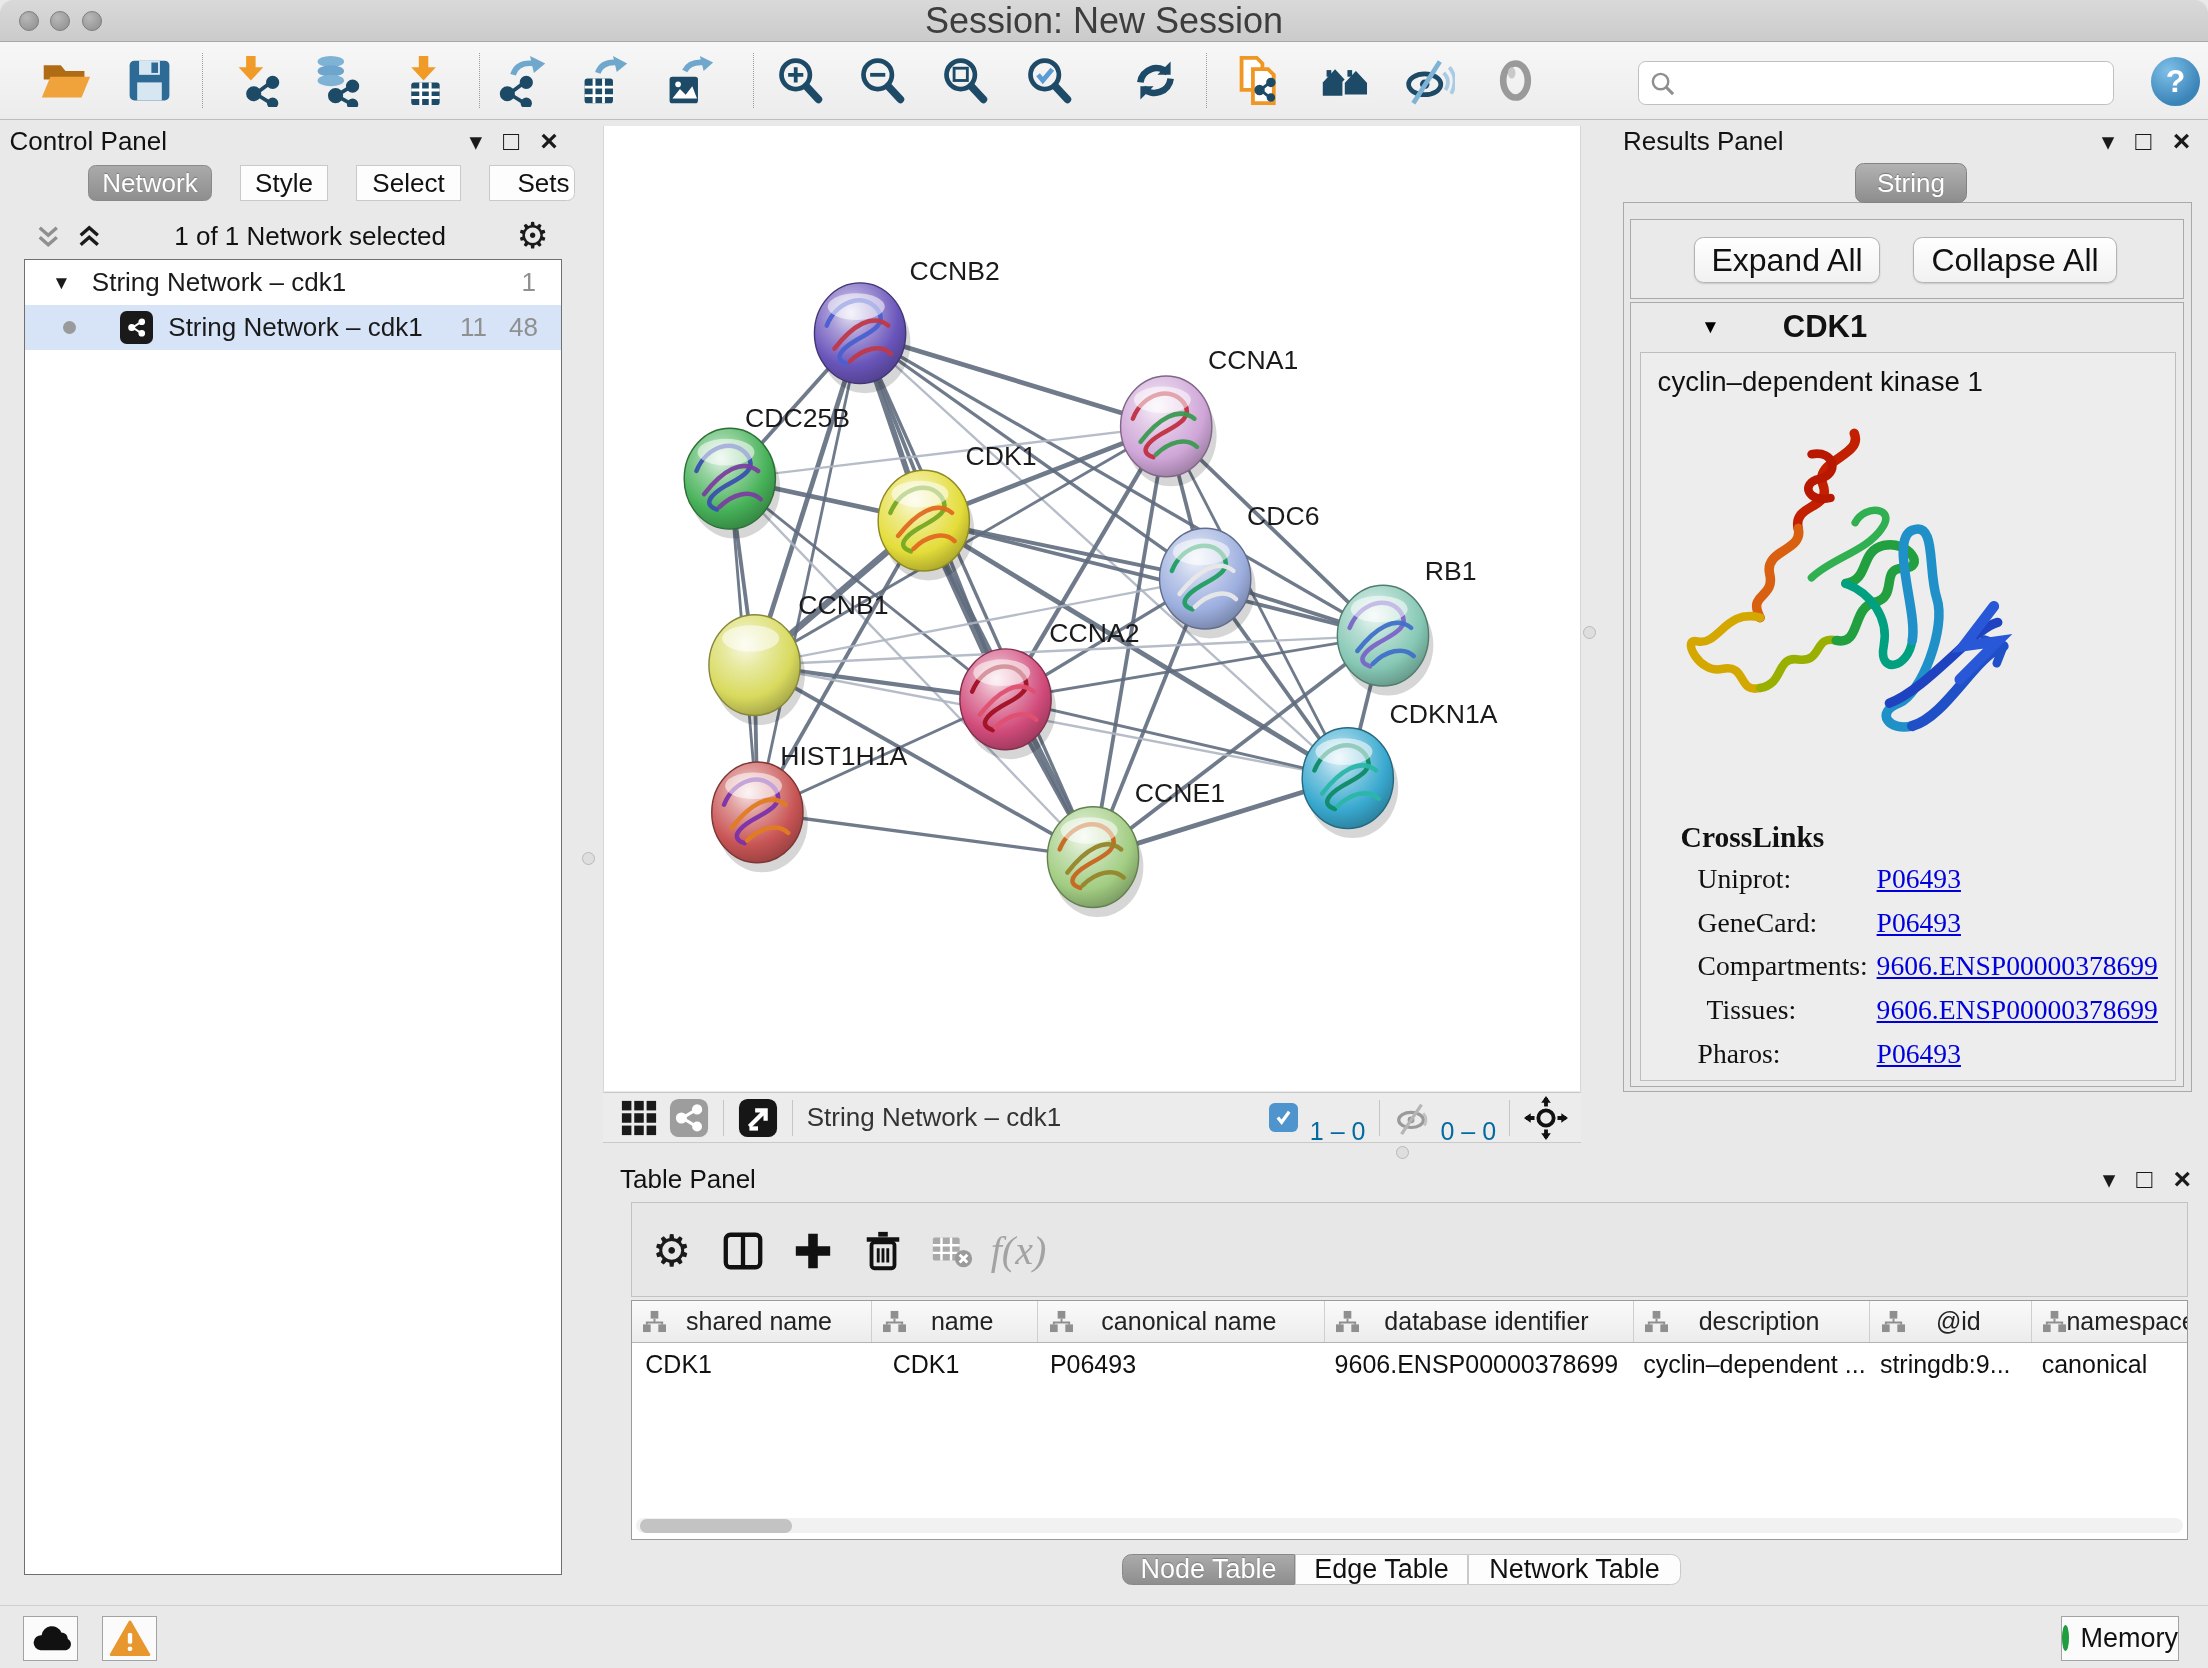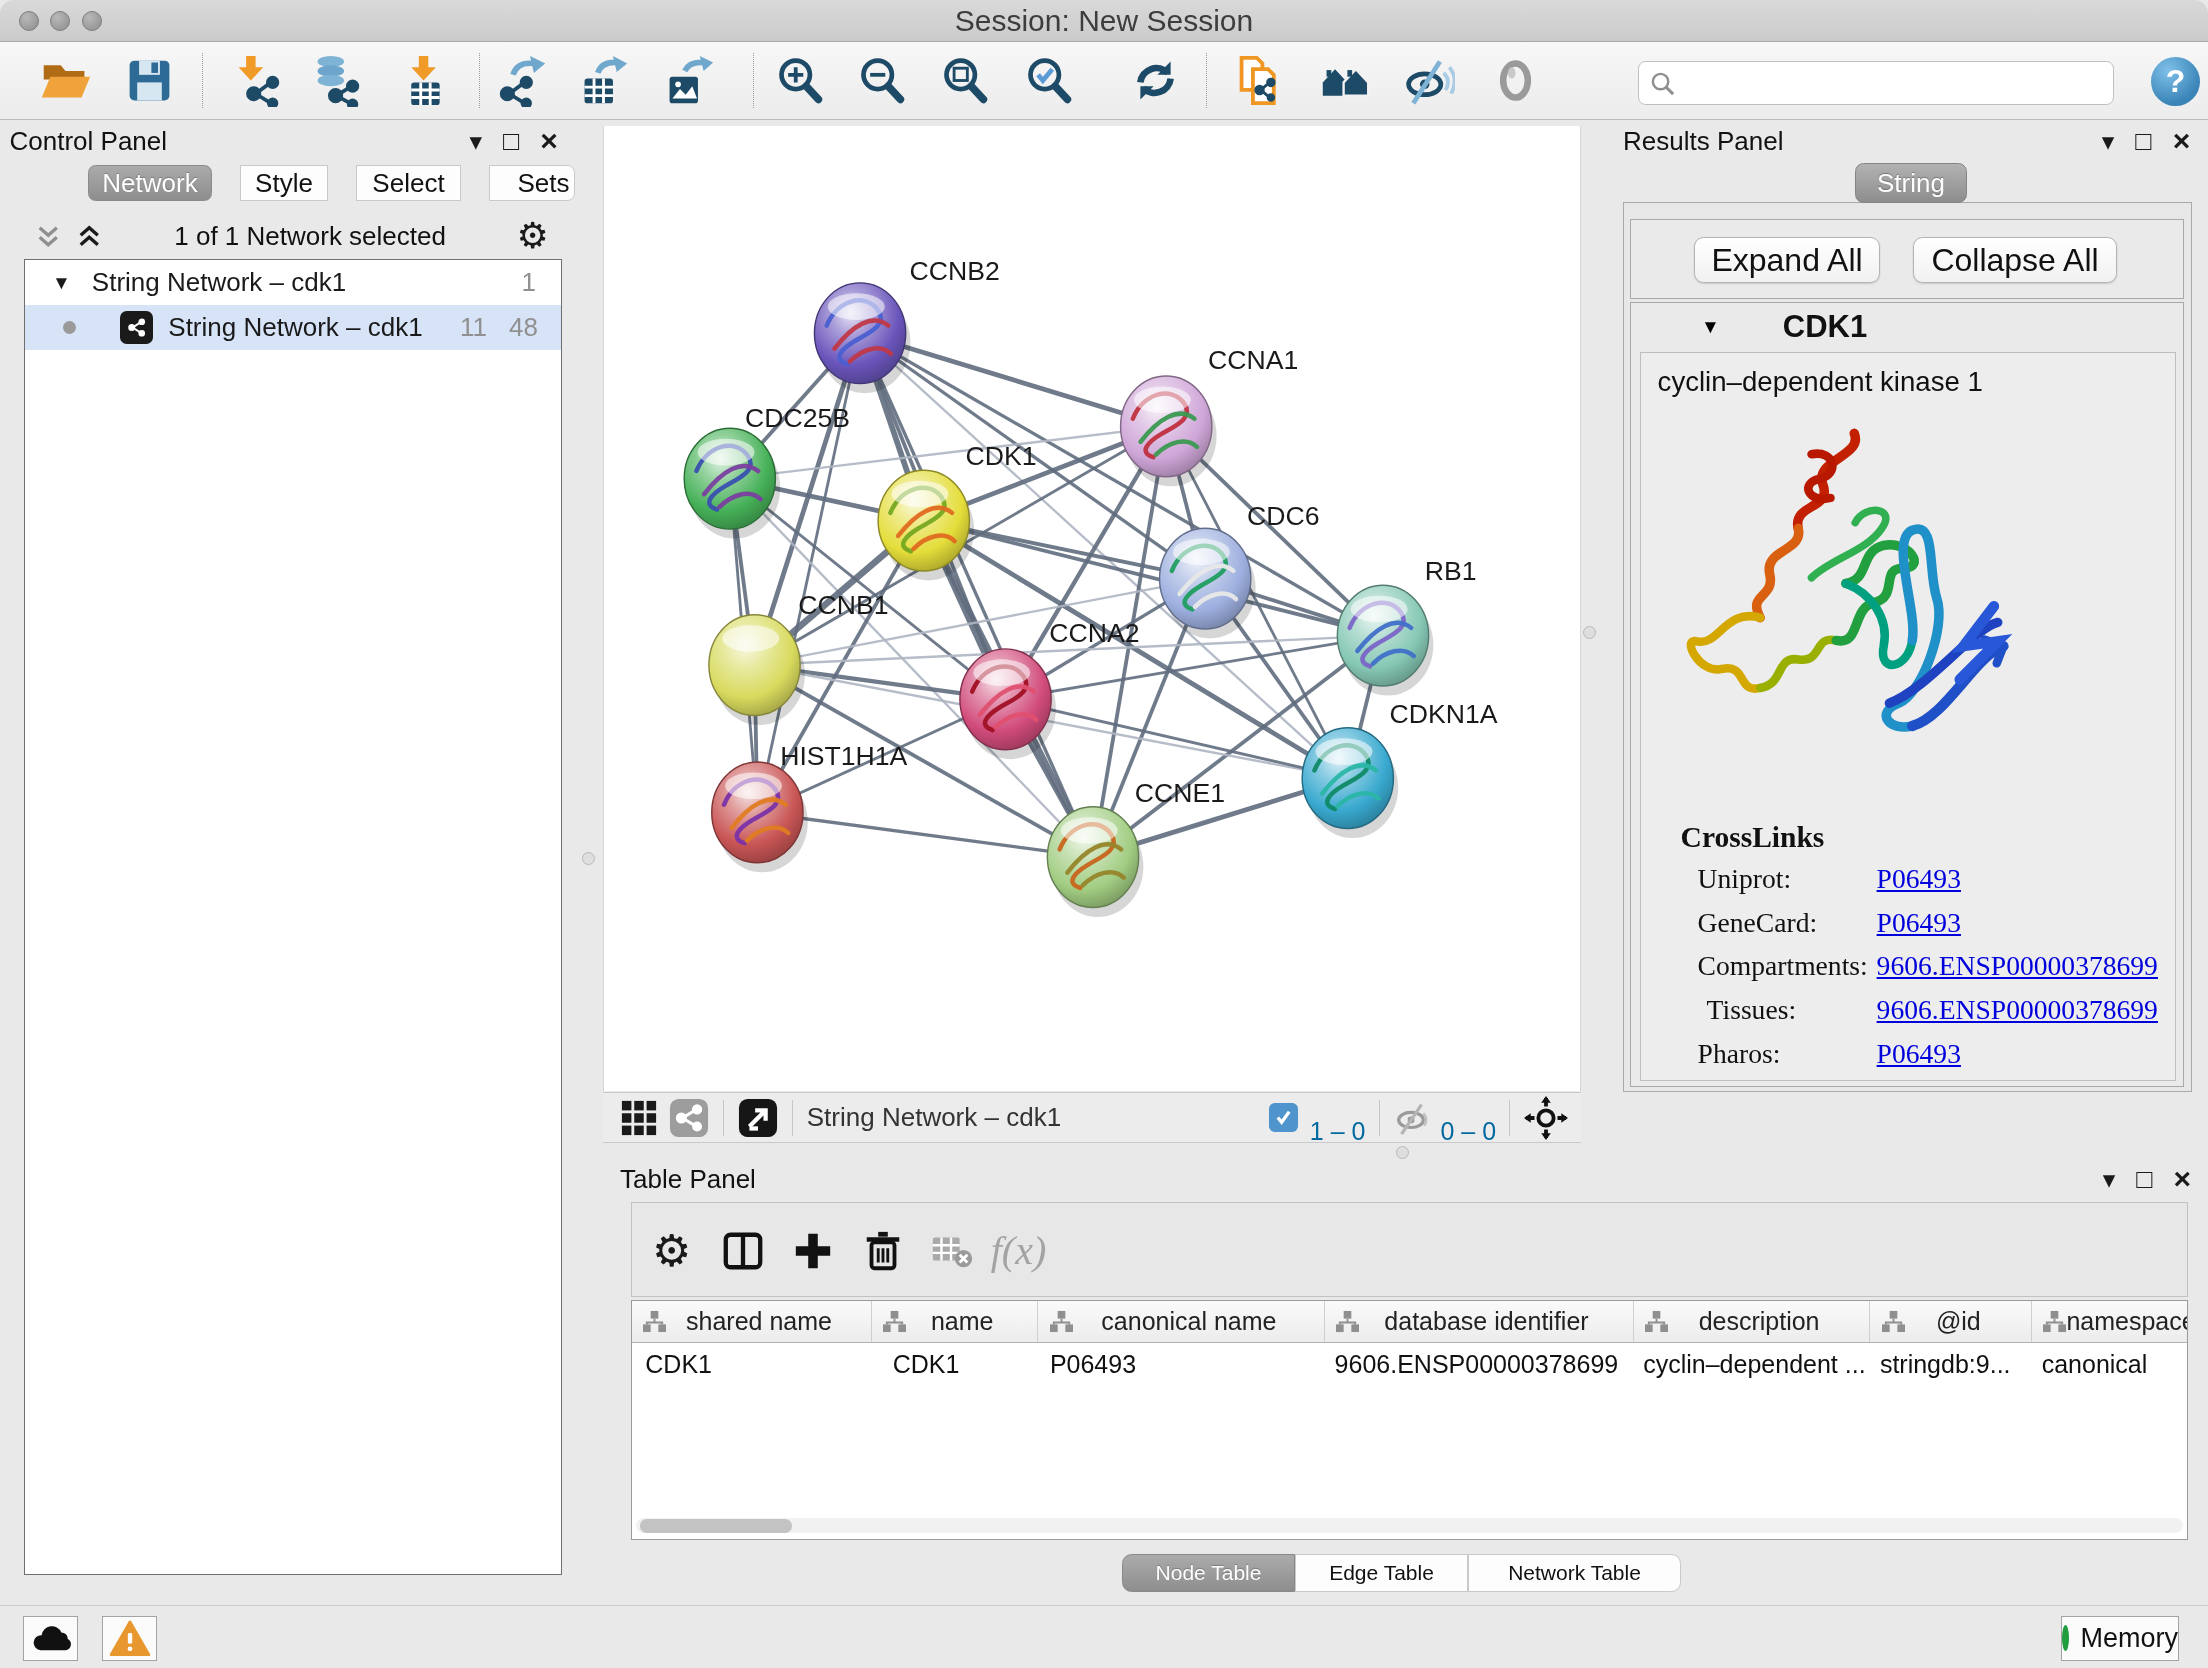--- a/index.html
+++ b/index.html
@@ -7,21 +7,21 @@
   body { font-family:"Liberation Sans","DejaVu Sans",sans-serif; background:#555; }
   .app { position:relative; width:2208px; height:1668px; background:#e9e9e9; overflow:hidden; }
   .abs { position:absolute; }
 
   
   .titlebar { left:0; top:0; width:2208px; height:42px;
     background:linear-gradient(#d9d9d9,#cbcbcb); border-bottom:1px solid #a8a8a8;
     border-radius:13.3px 13.3px 0 0; display:flex; align-items:center; justify-content:center; }
   .traffic { position:absolute; left:19px; top:11.4px; display:flex; gap:11.4px; }
   .tl { width:20px; height:20px; border-radius:50%; background:radial-gradient(circle at 35% 30%, #b8b8b8,#8d8d8d); border:1px solid #7d7d7d; }
-  .wintitle { font-size:30px; color:#3d3d3d; }
+  .wintitle { font-size:36px; color:#3d3d3d; }
 
   
   .toolbar { left:0; top:42px; width:2208px; height:78px; background:linear-gradient(#f7f7f7,#ececec);
     border-bottom:1px solid #bdbdbd; }
   .tbtn { position:absolute; top:11.4px; width:55px; height:55px; display:flex; align-items:center; justify-content:center; }
   .tsep { position:absolute; top:11.4px; width:0; height:55px; border-left:1.9px dotted #9b9b9b; }
   .searchbox { position:absolute; left:1638px; top:19px; width:476px; height:44px; background:#fff;
     border:1.9px solid #bfbfbf; border-radius:7.6px; display:flex; align-items:center; padding-left:9.5px; gap:7.6px; }
   .searchbox input { border:none; outline:none; font-size:25px; width:409px; background:transparent; }
   .helpbtn { position:absolute; left:2151px; top:15px; width:49px; height:49px; border-radius:50%;
@@ -72,21 +72,21 @@
   .ttoolbox { background:#e7e7e7; border:1px solid #c2c2c2; }
   .tool { position:absolute; top:21px; width:53px; height:53px; display:flex; align-items:center; justify-content:center; }
   .tablebox { background:#fff; border:1.9px solid #9b9b9b; }
   .thead { display:flex; height:42px; background:linear-gradient(#fafafa,#ececec); border-bottom:1.9px solid #b3b3b3; }
   .th { display:flex; align-items:center; font-size:25px; color:#222; border-right:1px solid #cfcfcf; padding-left:11.4px; gap:0; }
   .th .lbl { flex:1; text-align:center; padding-right:19px; white-space:nowrap; overflow:hidden; }
   .tr { display:flex; height:42px; }
   .td { font-size:25px; color:#111; padding:6.7px 0 0 13.3px; white-space:nowrap; overflow:hidden; }
   .hscroll { position:absolute; left:3.8px; bottom:5.7px; width:1547px; height:15px; background:#f1f1f1; border-radius:7.6px; }
   .hthumb { position:absolute; left:3.8px; top:1px; width:152px; height:13.3px; background:#c3c3c3; border-radius:6.7px; }
-  .btab { height:38px; display:flex; align-items:center; justify-content:center; font-size:21px;
+  .btab { height:31px; display:flex; align-items:center; justify-content:center; font-size:27px;
     background:#fdfdfd; border:1px solid #c9c9c9; color:#111;text-align:right; }
   .btab.sel { background:linear-gradient(#ababab,#8e8e8e); color:#fff; border-color:#898989; text-shadow:0 -1px 1px rgba(0,0,0,.25); }
 
   
   .sbar { left:0; top:1605px; width:2208px; height:63px; background:#e9e9e9; border-top:1.9px solid #cfcfcf; }
   .sbtn { position:absolute; top:9.5px; height:45px; background:#fbfbfb; border:1.9px solid #a3a3a3; display:flex; align-items:center; justify-content:center; }
   .memdot { width:26px; height:26px; border-radius:50%; background:#1f9d3f; margin-right:11.4px; }
   .memlbl { font-size:27px; color:#111; }
 
   svg text { font-family:"Liberation Sans","DejaVu Sans",sans-serif; }

